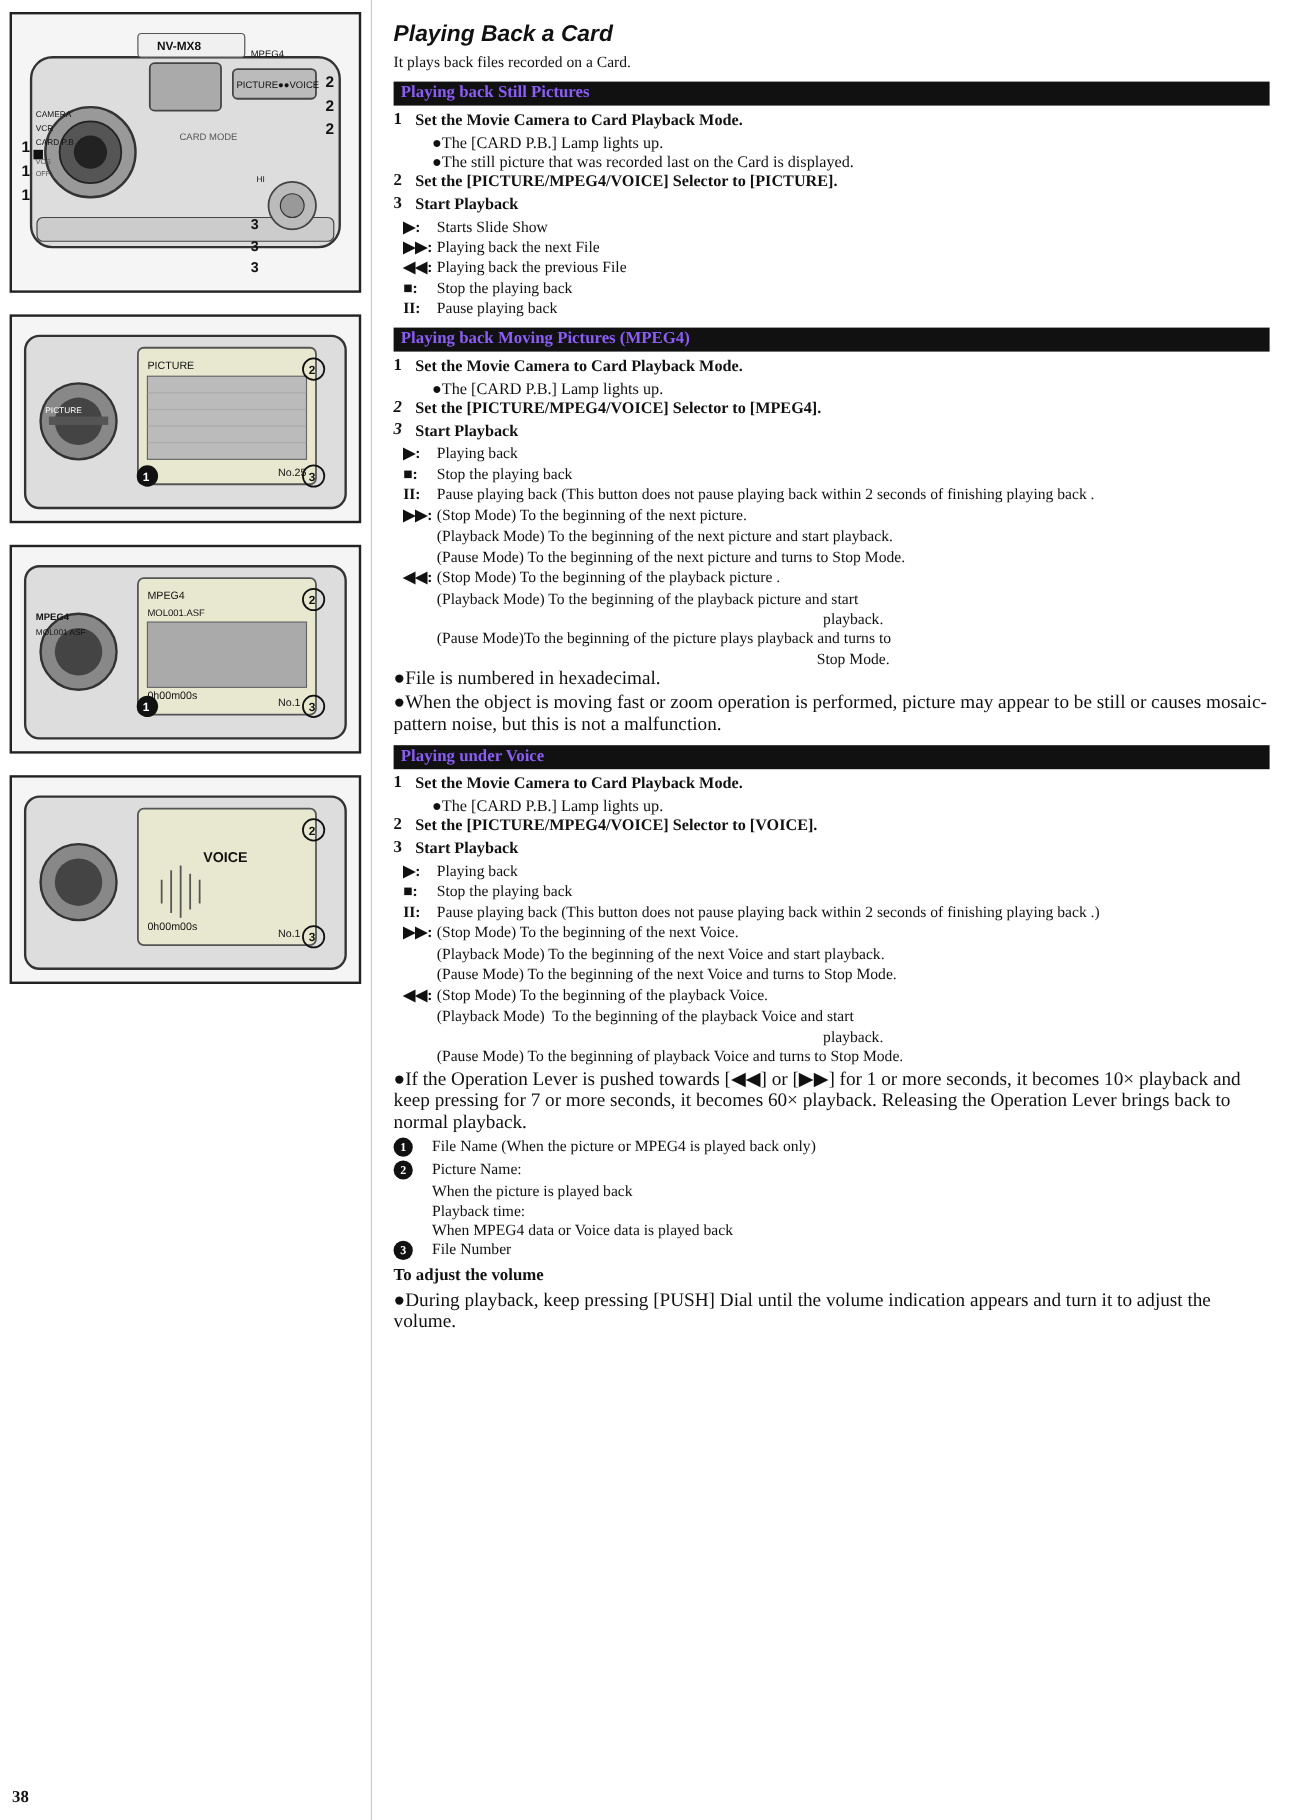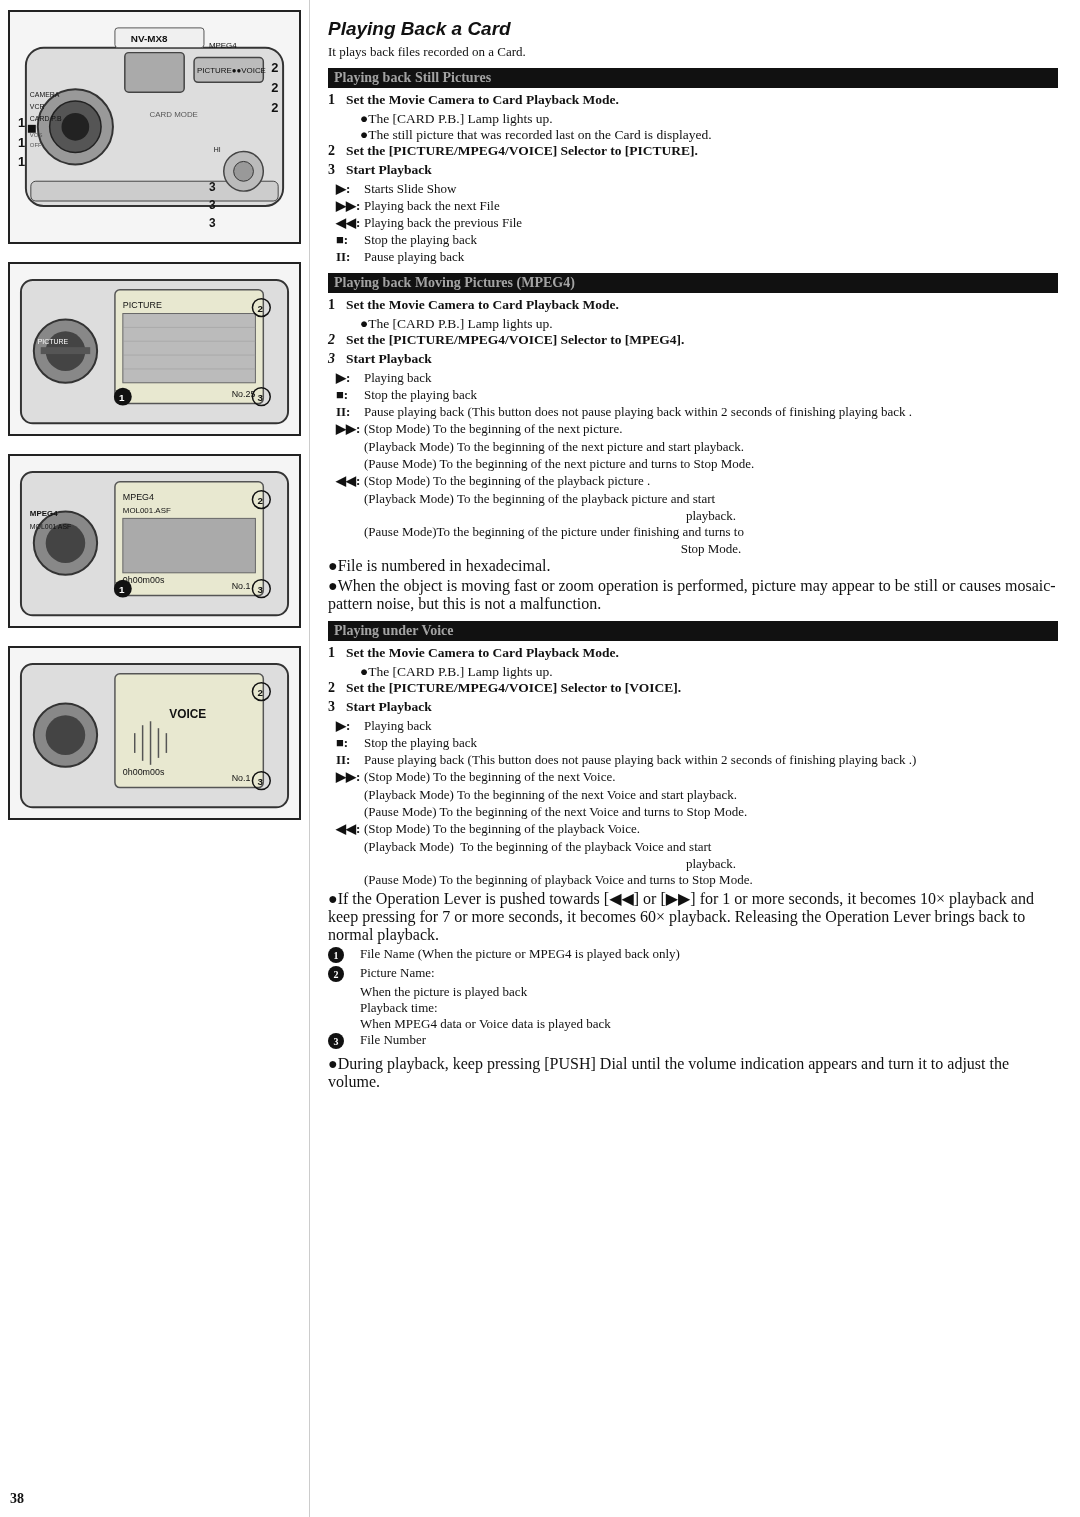--- a/index.html
+++ b/index.html
@@ -44,21 +44,21 @@
       font-style: italic;
       margin-bottom: 4px;
       font-family: Arial, sans-serif;
     }
     .subtitle-line {
       font-size: 13px;
       margin-bottom: 8px;
     }
     .section-header {
       background: #111;
-      color: #a3a3a3;
+      color: #8b5cf6;
       font-size: 14px;
       font-weight: bold;
       padding: 2px 6px;
       margin: 8px 0 4px 0;
       display: flex;
       align-items: center;
       gap: 4px;
     }
     .step-item {
       margin-bottom: 3px;
@@ -394,21 +394,21 @@
     <div class="indent-block">(Pause Mode) To the beginning of the next picture and turns to Stop Mode.</div>
 
     <div class="sub-list">
       <div class="sub-item">
         <span class="sub-symbol">◀◀:</span>
         <span class="sub-text">(Stop Mode) To the beginning of the playback picture .</span>
       </div>
     </div>
     <div class="indent-block">(Playback Mode) To the beginning of the playback picture and start</div>
     <div style="text-align:center; margin-left: 36px; font-size:13px;">playback.</div>
-    <div class="indent-block">(Pause Mode)To the beginning of the picture under finishing and turns to</div>
+    <div class="indent-block">(Pause Mode)To the beginning of the picture plays playback and turns to</div>
     <div style="text-align:center; margin-left: 36px; font-size:13px;">Stop Mode.</div>
 
     <div class="bullet-item">
       <span class="bullet-text">●File is numbered in hexadecimal.</span>
     </div>
     <div class="bullet-item">
       <span class="bullet-text">●When the object is moving fast or zoom operation is performed, picture may appear to be still or causes mosaic-pattern noise, but this is not a malfunction.</span>
     </div>
   </div>
 
@@ -477,18 +477,19 @@
       <span class="label-text">Picture Name:</span>
     </div>
     <div style="margin-left:32px; font-size:13px;">When the picture is played back<br>Playback time:<br>When MPEG4 data or Voice data is played back</div>
     <div class="labeled-item">
       <span class="label-sym"><span class="filled-circle">3</span></span>
       <span class="label-text">File Number</span>
     </div>
   </div>
 
   <div class="section-block">
+    <div style="font-weight:bold; font-size:14px; margin: 6px 0 3px 0;">To adjust the volume</div>
     <div class="bullet-item">
       <span class="bullet-text">●During playback, keep pressing [PUSH] Dial until the volume indication appears and turn it to adjust the volume.</span>
     </div>
   </div>
 
 </div>
 
 </body></html>

